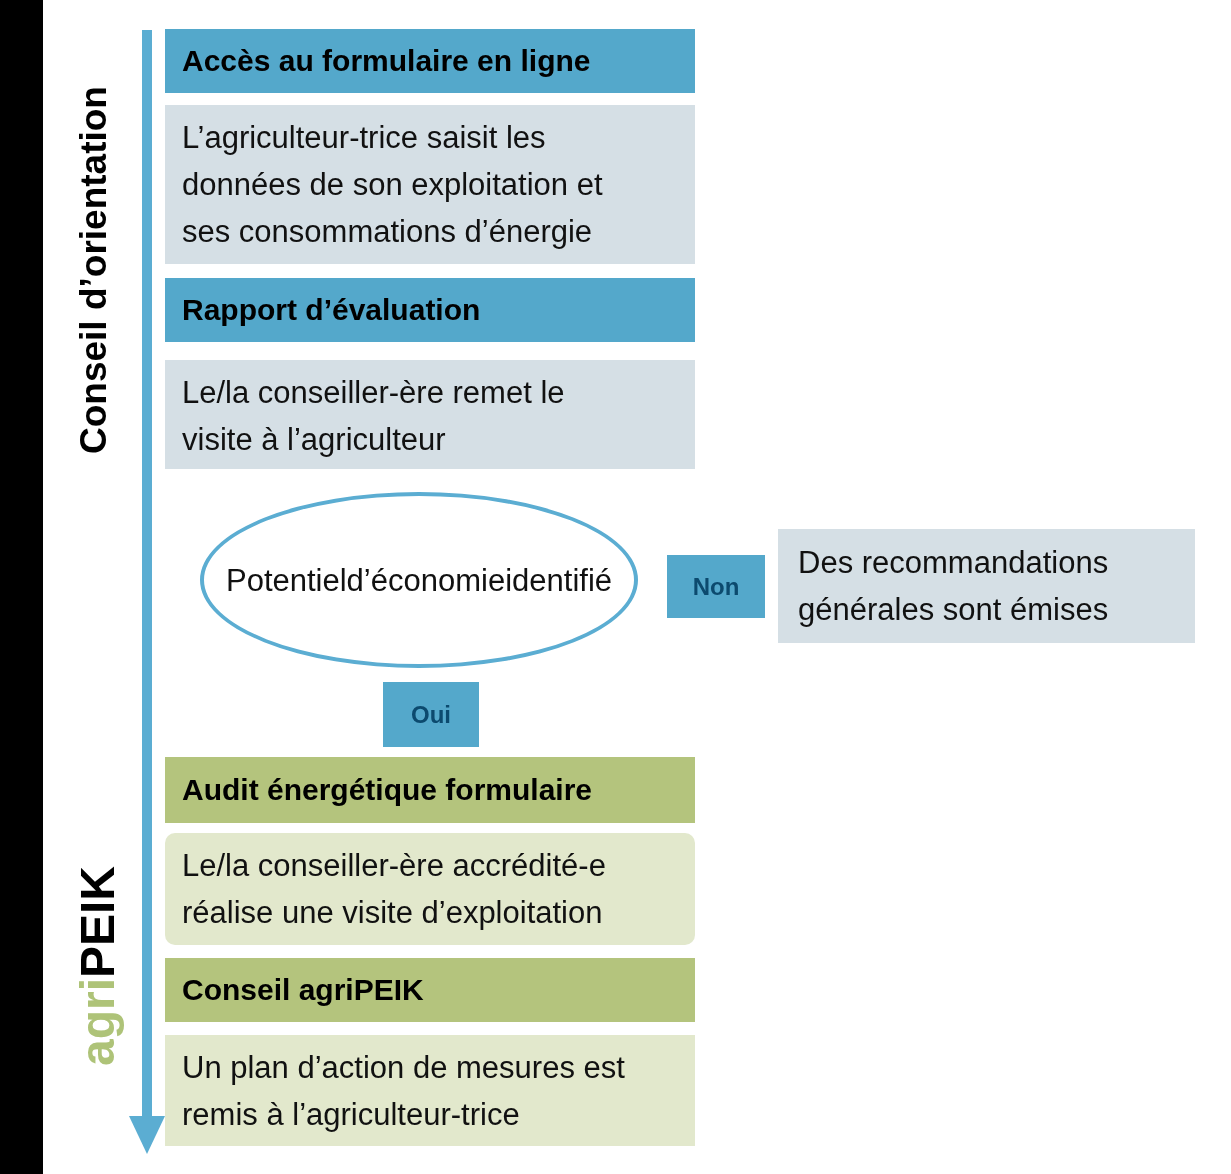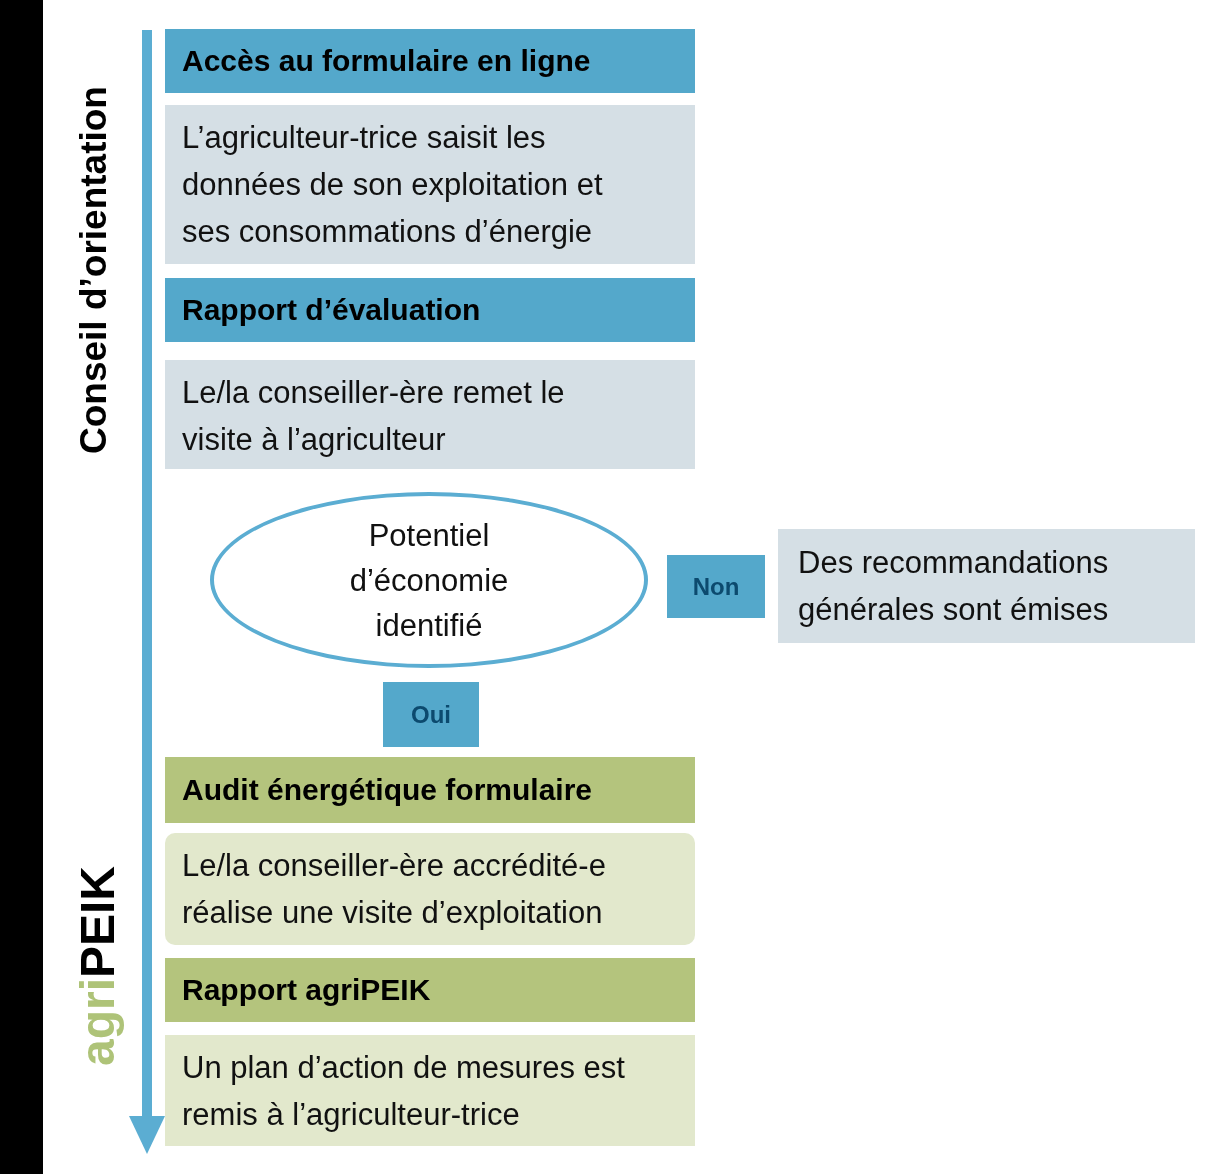--- a/index.html
+++ b/index.html
@@ -91,27 +91,26 @@
   .step1-body   { top: 105px; height: 159px; }
   .step2-header { top: 278px; height: 64px; }
   .step2-body   { top: 345px; height: 109px; margin-top: 15px; }
   .step3-header { top: 757px; height: 66px; }
   .step3-body   { top: 833px; height: 112px; border-radius: 10px; }
   .step4-header { top: 958px; height: 64px; }
   .step4-body   { top: 1035px; height: 111px; }
 
   .decision-ellipse {
     position: absolute;
-    left: 210px; top: 492px;
+    left: 200px; top: 492px;
     width: 438px; height: 176px;
     border: 4px solid var(--arrow_blue);
     border-radius: 50%;
     background: #ffffff;
     display: flex;
-    flex-direction: column;
     align-items: center;
     justify-content: center;
     font-size: 31px;
     line-height: 45px;
     text-align: center;
   }
 
   .tag {
     position: absolute;
     background: var(--blue);
@@ -179,20 +178,20 @@
 
   <div class="tag tag-oui">Oui</div>
 
   <div class="box header green step3-header">Audit énergétique formulaire</div>
 
   <div class="box body-box lightgreen step3-body">
     <div>Le/la conseiller-ère accrédité-e</div>
     <div>réalise une visite d’exploitation</div>
   </div>
 
-  <div class="box header green step4-header">Rapport agriPEIK</div>
+  <div class="box header green step4-header">Conseil agriPEIK</div>
 
   <div class="box body-box lightgreen step4-body">
     <div>Un plan d’action de mesures est</div>
     <div>remis à l’agriculteur-trice</div>
   </div>
 
 </div>
 
 </body></html>

